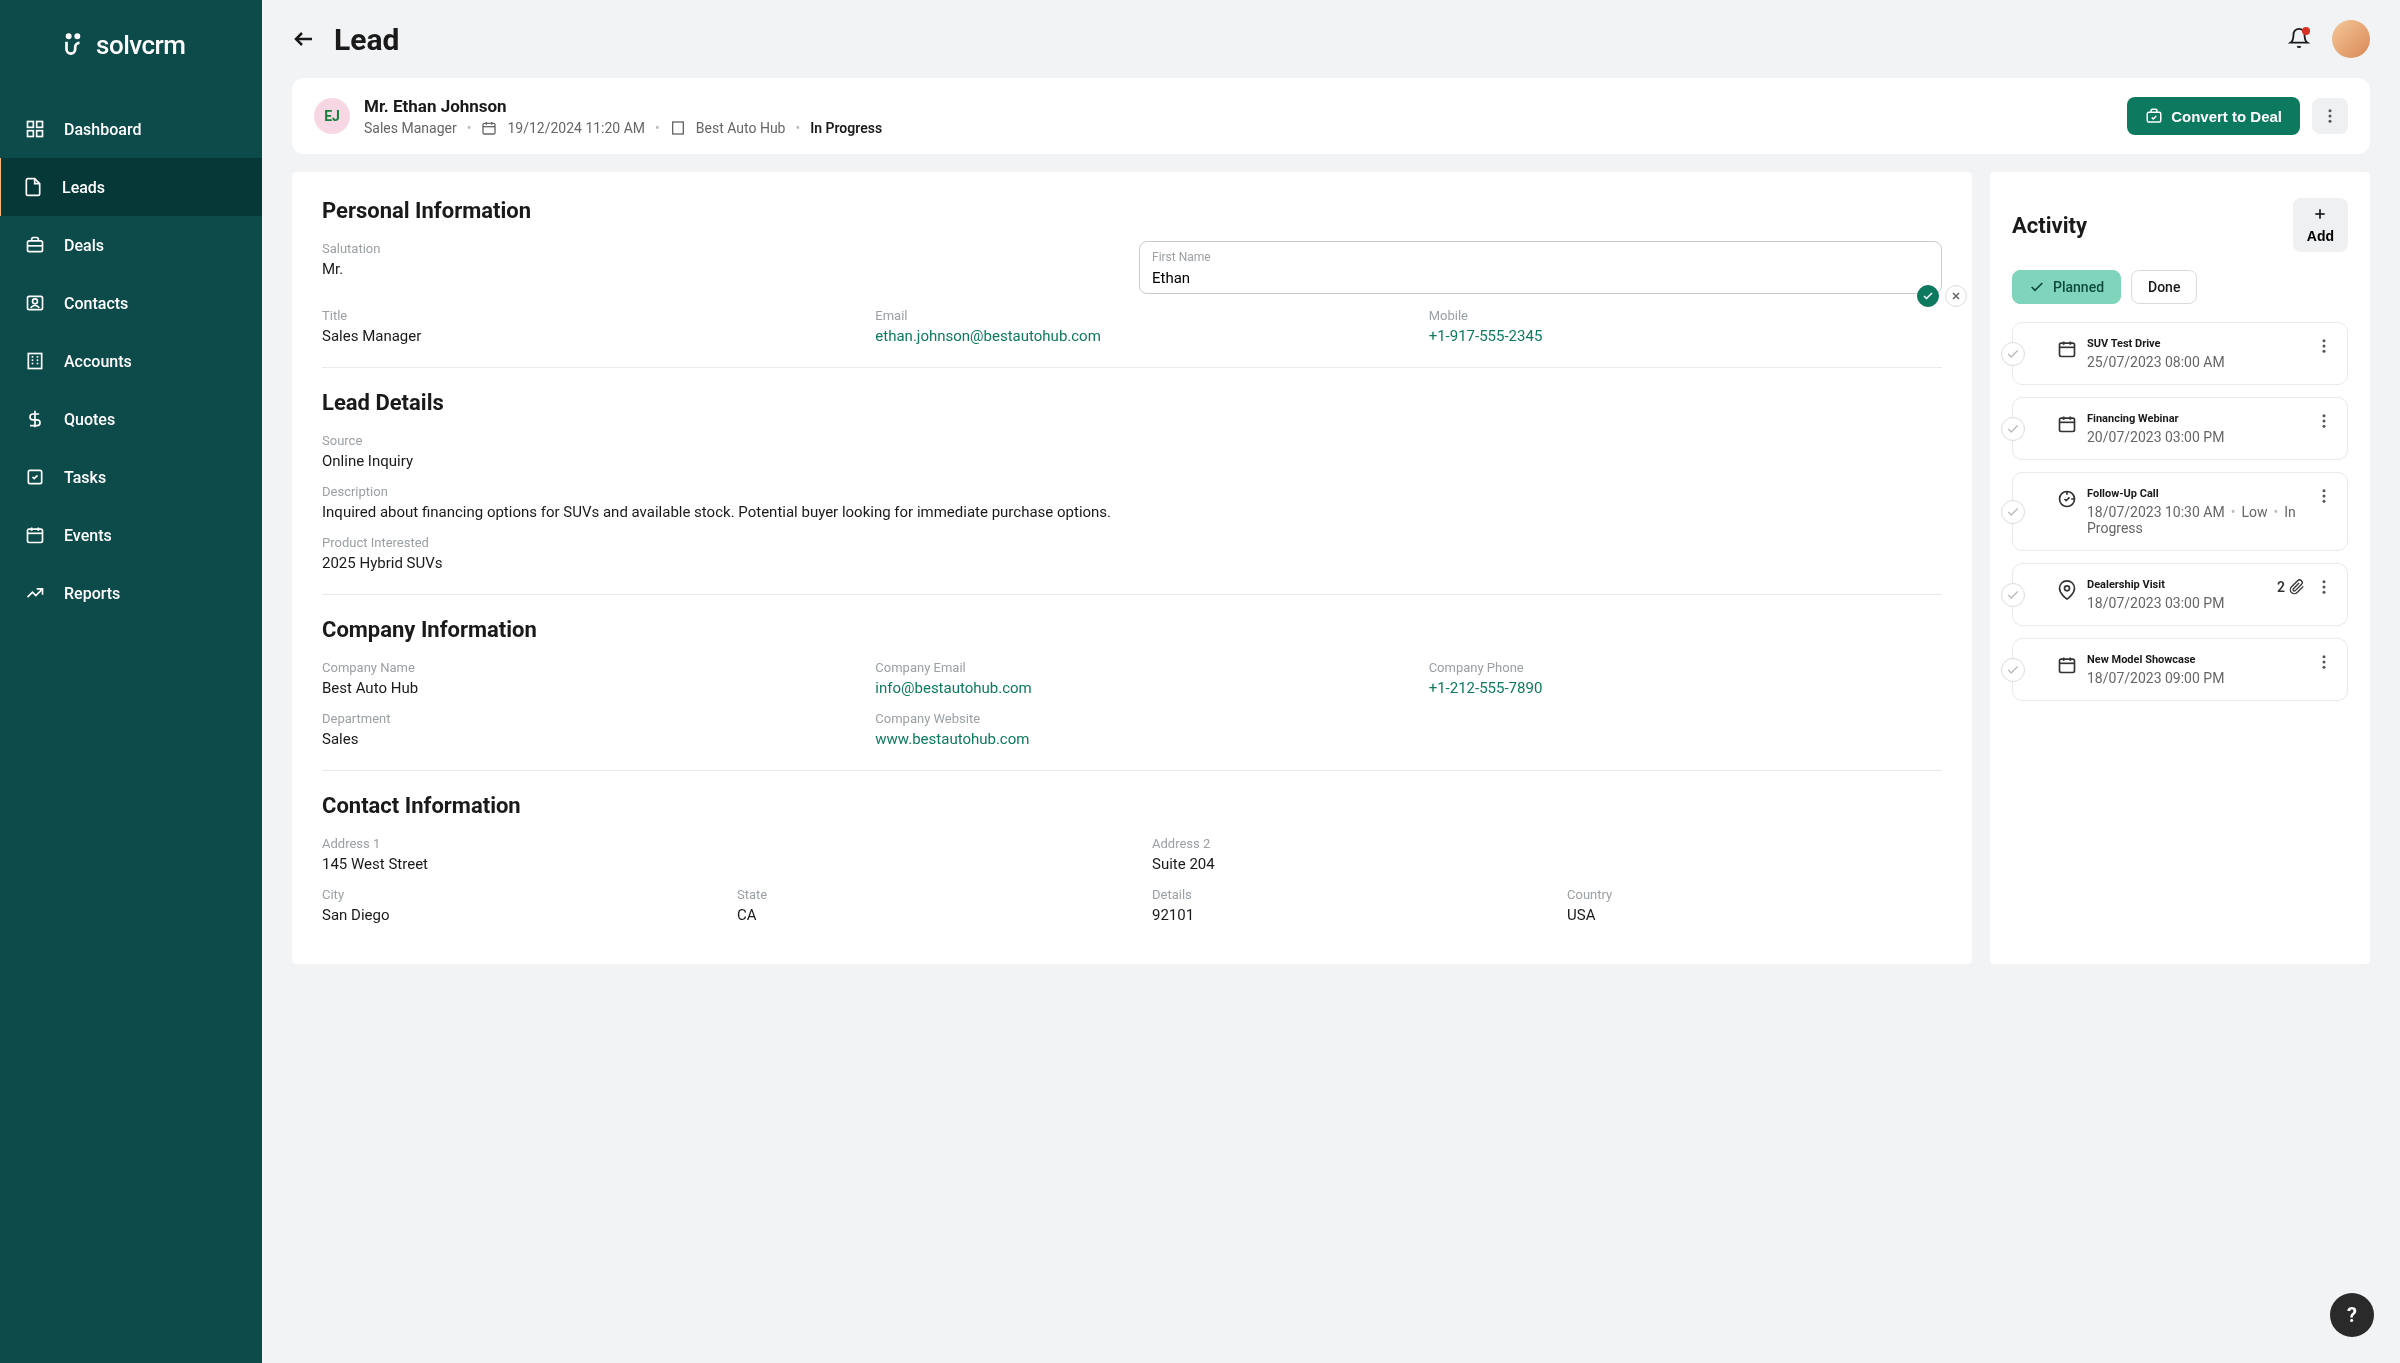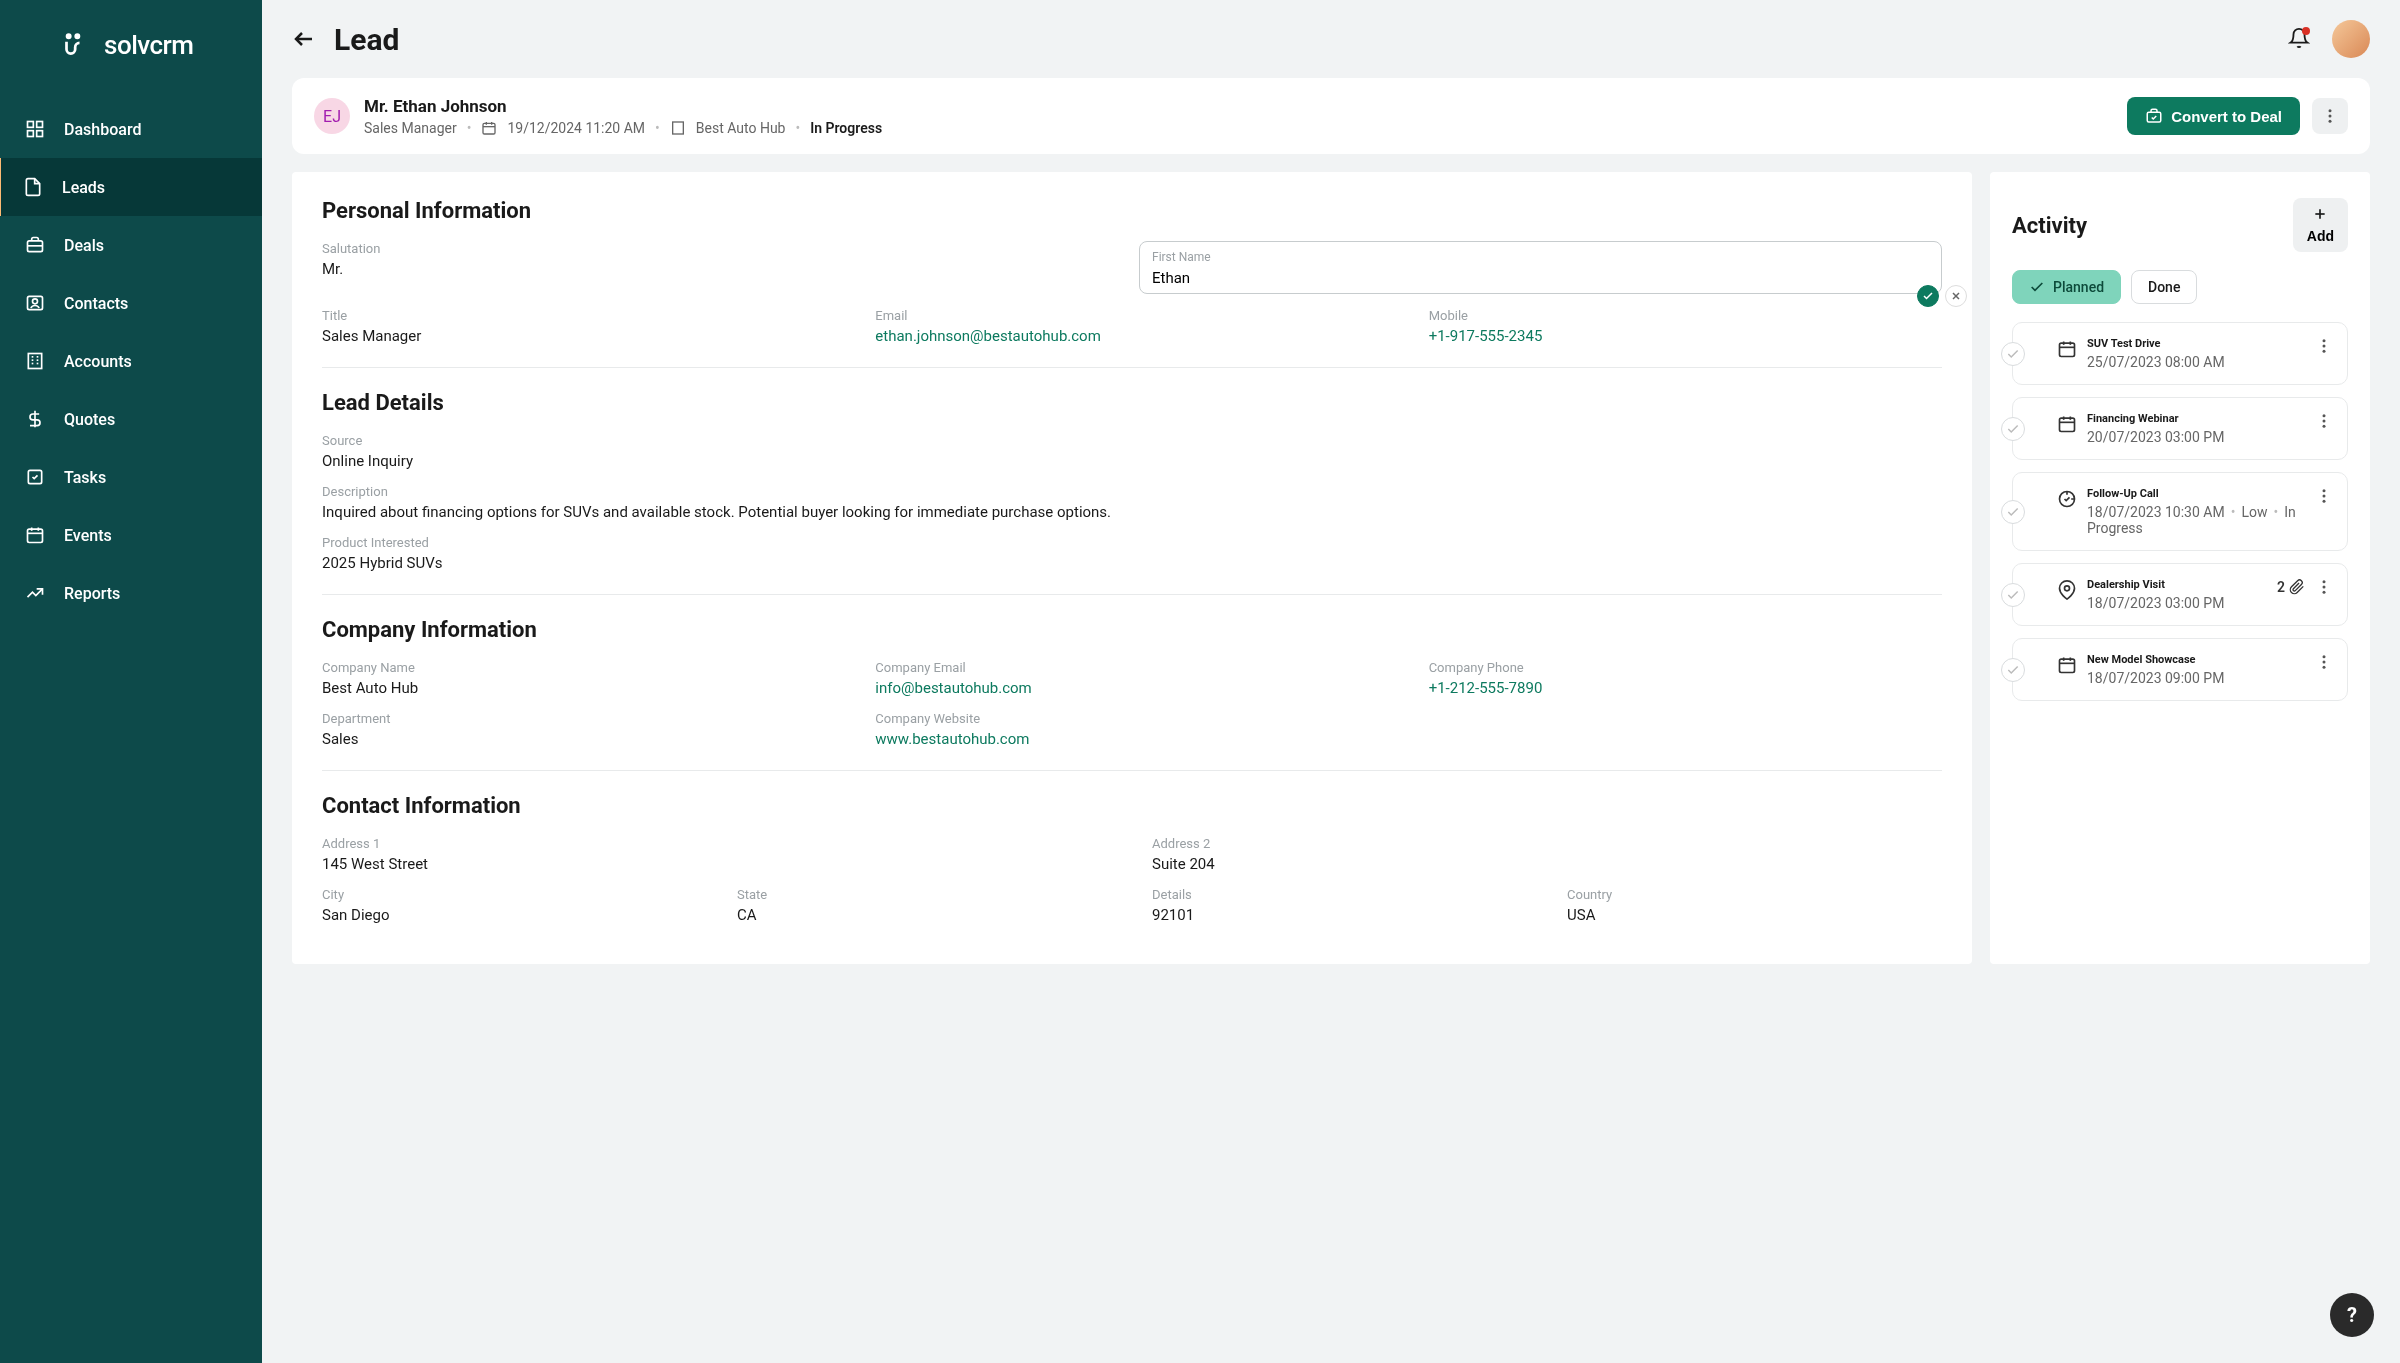--- a/index.html
+++ b/index.html
@@ -1,21 +1,21 @@
 <!DOCTYPE html>
 <html><head>
 <meta charset="utf-8">
 <style>
 * { margin: 0; padding: 0; box-sizing: border-box; }
 body { font-family: -apple-system, BlinkMacSystemFont, 'Segoe UI', Roboto, sans-serif; background: #f1f3f4; color: #1a1a1a; overflow-x: hidden; }
 .app { display: flex; min-height: 100vh; }
 
 
 .sidebar { width: 262px; background: #0d4a4a; color: #fff; flex-shrink: 0; }
-.logo { display: flex; align-items: center; padding: 30px 24px 40px 60px; gap: 18px; }
+.logo { display: flex; align-items: center; padding: 30px 24px 40px 60px; gap: 10px; }
 .logo-icon { font-size: 24px; }
 .logo-text { font-size: 26px; font-weight: 500; letter-spacing: -0.5px; }
 .nav { list-style: none; }
 .nav-item { display: flex; align-items: center; gap: 18px; padding: 18px 24px; font-size: 16px; font-weight: 500; cursor: pointer; }
 .nav-item.active { background: #063838; border-left: 1px solid #fdba74; padding-left: 21px; }
 .nav-icon { width: 22px; height: 22px; display: flex; align-items: center; justify-content: center; }
 
 
 .main { flex: 1; padding: 20px 30px; }
 .topbar { display: flex; align-items: center; justify-content: space-between; margin-bottom: 20px; }
@@ -23,21 +23,21 @@
 .back-btn { width: 28px; height: 28px; cursor: pointer; display: flex; align-items: center; }
 .page-title { font-size: 30px; font-weight: 700; }
 .topbar-right { display: flex; align-items: center; gap: 20px; }
 .bell { position: relative; cursor: pointer; width: 24px; height: 24px; }
 .bell-dot { position: absolute; top: 0; right: 2px; width: 8px; height: 8px; background: #d93025; border-radius: 50%; }
 .avatar { width: 38px; height: 38px; border-radius: 50%; background: linear-gradient(135deg,#f5c89a,#d98855); cursor: pointer; }
 
 
 .lead-header { background: #fff; border-radius: 12px; padding: 18px 22px; display: flex; align-items: center; justify-content: space-between; margin-bottom: 18px; }
 .lead-header-left { display: flex; align-items: center; gap: 14px; }
-.lead-avatar { width: 36px; height: 36px; border-radius: 50%; background: #f8d7e5; color: #a21caf; display: flex; align-items: center; justify-content: center; font-weight: 400; font-size: 16px; }
+.lead-avatar { width: 36px; height: 36px; border-radius: 50%; background: #f8d7e5; color: #15803d; display: flex; align-items: center; justify-content: center; font-weight: 700; font-size: 14px; }
 .lead-name { font-size: 17px; font-weight: 700; margin-bottom: 4px; }
 .lead-meta { display: flex; align-items: center; gap: 10px; font-size: 14px; color: #666; }
 .lead-meta .sep { color: #bbb; }
 .lead-meta .status { color: #1a1a1a; font-weight: 600; }
 .lead-header-right { display: flex; align-items: center; gap: 12px; }
 .btn-convert { background: #0d7a5f; color: #fff; border: none; padding: 10px 18px; border-radius: 8px; font-size: 15px; font-weight: 600; cursor: pointer; display: flex; align-items: center; gap: 8px; }
 .btn-more { width: 36px; height: 36px; background: #eef0f1; border: none; border-radius: 8px; cursor: pointer; display: flex; align-items: center; justify-content: center; }
 
 
 .content { display: flex; gap: 18px; }

